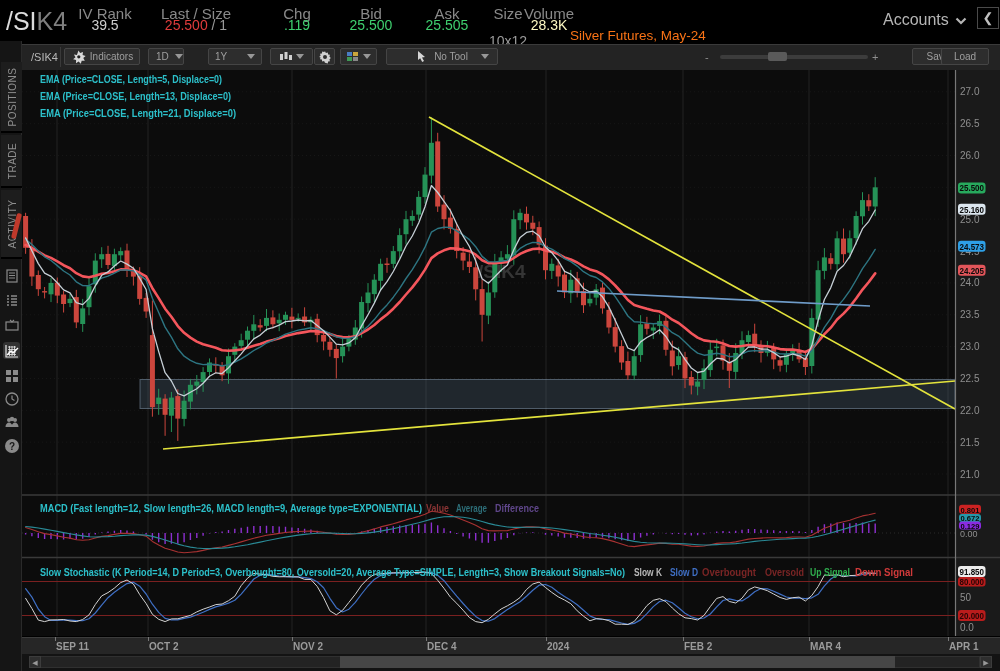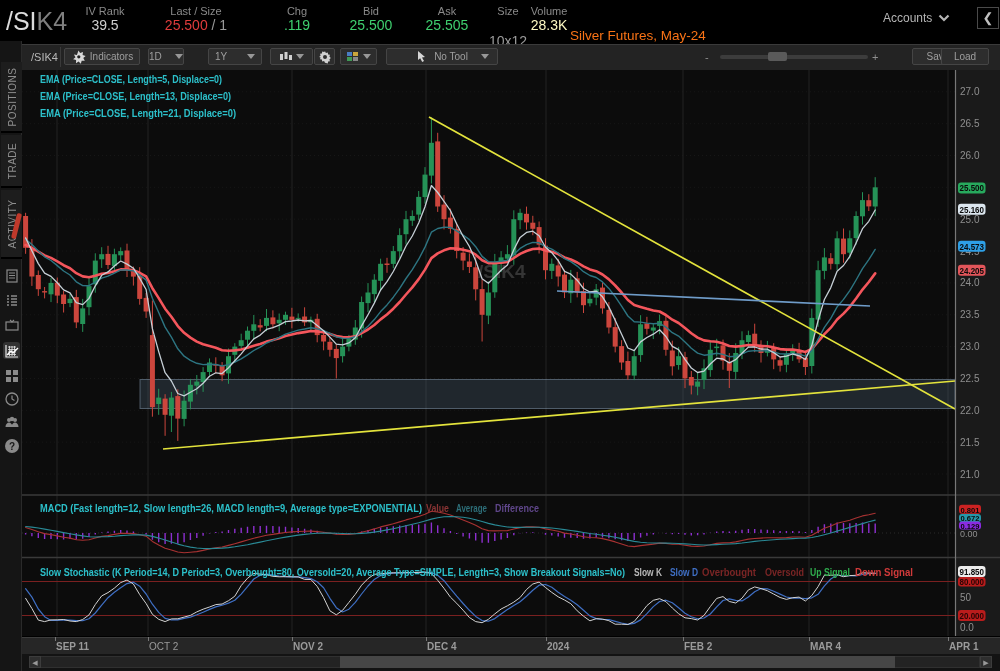--- a/index.html
+++ b/index.html
@@ -1,16 +1,16 @@
 <!DOCTYPE html>
 <html><head><meta charset="utf-8"><style>
 *{margin:0;padding:0;box-sizing:border-box}
 html,body{width:1000px;height:671px;background:#000;font-family:"Liberation Sans",sans-serif;overflow:hidden;position:relative}
 .abs{position:absolute}
-.lab{font-size:11px;color:#8a8a8a}
+.lab{font-size:15px;color:#8a8a8a}
 .val{font-size:14px;color:#cfcfcf}
 .btn{position:absolute;height:17px;top:48px;background:#2d2d2d;border:1px solid #454545;border-radius:2px;color:#9f9f9f;font-size:10px;display:flex;align-items:center;justify-content:center}
 .tbtxt{color:#9f9f9f;font-size:11px}
 .caret{display:inline-block;width:0;height:0;border-left:4.5px solid transparent;border-right:4.5px solid transparent;border-top:5.5px solid #979797;margin-left:6px}
 .sidetab{position:absolute;left:1px;width:21px;background:#1d1d1d;border-bottom:2px solid #000;color:#8f8f8f;font-size:10px}
 .sidetab span{position:absolute;left:50%;top:50%;transform:translate(-50%,-50%) rotate(-90deg);white-space:nowrap;letter-spacing:0.5px}
 </style></head><body>
 <div class="abs" style="left:0;top:0;width:1000px;height:41px;background:#000"></div>
 <div class="abs" style="left:6px;top:7px;font-size:25px;color:#dcdcdc">/SI<span style="color:#7f7f7f">K4</span></div>
 <div class="abs lab" style="left:45px;top:5px;width:120px;text-align:center">IV Rank</div>
@@ -21,32 +21,32 @@
 <div class="abs val" style="left:237px;top:17px;width:120px;text-align:center"><span style="color:#3fcf6f">.119</span></div>
 <div class="abs lab" style="left:311px;top:5px;width:120px;text-align:center">Bid</div>
 <div class="abs val" style="left:311px;top:17px;width:120px;text-align:center"><span style="color:#3fcf6f">25.500</span></div>
 <div class="abs lab" style="left:387px;top:5px;width:120px;text-align:center">Ask</div>
 <div class="abs val" style="left:387px;top:17px;width:120px;text-align:center"><span style="color:#3fcf6f">25.505</span></div>
 <div class="abs lab" style="left:448px;top:5px;width:120px;text-align:center">Size</div>
 <div class="abs val" style="left:448px;top:33px;width:120px;text-align:center"><span style="color:#9a9a9a">10x12</span></div>
 <div class="abs lab" style="left:489px;top:5px;width:120px;text-align:center">Volume</div>
 <div class="abs val" style="left:489px;top:17px;width:120px;text-align:center"><span style="color:#fef9c3">28.3K</span></div>
 <div class="abs" style="left:570px;top:28px;font-size:13.5px;color:#f97316">Silver Futures, May-24</div>
-<div class="abs" style="left:883px;top:11px;font-size:12px;color:#b5b5b5">Accounts <svg width="12" height="8" viewBox="0 0 12 8" style="margin-left:2px">
+<div class="abs" style="left:883px;top:11px;font-size:16px;color:#b5b5b5">Accounts <svg width="12" height="8" viewBox="0 0 12 8" style="margin-left:2px">
       <path d="M1.5 1.5L6 6l4.5-4.5" fill="none" stroke="#b5b5b5" stroke-width="2.2"></path>
     </svg></div>
 <div class="abs" style="left:977px;top:7px;width:22px;height:22px;border:1px solid #4a4a4a;color:#c0c0c0;font-size:13px;text-align:center;line-height:20px">❮</div>
 <div class="abs" style="left:22px;top:44px;width:978px;height:26px;background:#232323;border-top:1px solid #3a3a3a"></div>
 <div class="abs tbtxt" style="left:31px;top:51px;color:#b8b8b8">/SIK4</div>
 <div class="abs" style="left:60px;top:47px;width:1px;height:20px;background:#3a3a3a"></div>
 <div class="btn" style="left:64px;width:76px"><svg width="15" height="14" viewBox="0 0 15 14" style="margin-right:4px">
       <path d="M7.5 0.5l1.6 2.6 2.9-1.1-0.4 3.1 3 0.9-2.3 2.1 1.5 2.7-3.1-0.1-0.9 3-2.2-2.2-2.6 1.7 0.1-3.1-3-0.8 2.4-2L2.9 4.5l3 0.4z" fill="#d8d8d8"></path>
       <circle cx="7.8" cy="6.8" r="1.6" fill="#222"></circle>
     </svg>Indicators</div>
-<div class="btn" style="left:148px;width:36px;justify-content:space-between;padding:0 0">1D<span class="caret"></span></div>
+<div class="btn" style="left:148px;width:36px;justify-content:space-between;padding:0 7px">1D<span class="caret"></span></div>
 <div class="btn" style="left:208px;width:54px;justify-content:space-between;padding:0 6px">1Y<span class="caret"></span></div>
 <div class="btn" style="left:270px;width:43px">
     <svg width="14" height="13" viewBox="0 0 14 13" style="margin-right:3px">
       <rect x="1" y="4" width="3" height="6" fill="#cfcfcf"></rect>
       <rect x="5.5" y="2" width="3" height="7" fill="#cfcfcf"></rect>
       <rect x="10" y="5" width="3" height="5" fill="#cfcfcf"></rect>
     </svg>
     <span class="caret" style="margin-left:0"></span>
   </div>
 <div class="btn" style="left:314px;width:21px">
@@ -388,21 +388,21 @@
     </g>
     <g>
       <rect x="958" y="610.0" width="27.5" height="11" rx="3" fill="#b91c1c"></rect>
       <text x="971.75" y="618.7" font-size="8.8" font-weight="bold" fill="#2a0505" text-anchor="middle" textLength="24.5" lengthAdjust="spacingAndGlyphs">20.000</text>
     </g>
   </svg>
 <div class="abs" style="left:22px;top:637px;width:978px;height:17px;background:#262626;border-top:1px solid #3c3c3c"></div>
 <div class="abs" style="left:55px;top:637px;width:1px;height:4px;background:#777"></div>
 <div class="abs" style="left:56px;top:641px;font-size:10px;color:#9a9a9a;font-weight:bold">SEP 11</div>
 <div class="abs" style="left:148px;top:637px;width:1px;height:4px;background:#777"></div>
-<div class="abs" style="left:149px;top:641px;font-size:10px;color:#9a9a9a;font-weight:normal">OCT 2</div>
+<div class="abs" style="left:149px;top:641px;font-size:10px;color:#9a9a9a;font-weight:bold">OCT 2</div>
 <div class="abs" style="left:292px;top:637px;width:1px;height:4px;background:#777"></div>
 <div class="abs" style="left:293px;top:641px;font-size:10px;color:#9a9a9a;font-weight:bold">NOV 2</div>
 <div class="abs" style="left:426px;top:637px;width:1px;height:4px;background:#777"></div>
 <div class="abs" style="left:427px;top:641px;font-size:10px;color:#9a9a9a;font-weight:bold">DEC 4</div>
 <div class="abs" style="left:546px;top:637px;width:1px;height:4px;background:#777"></div>
 <div class="abs" style="left:547px;top:641px;font-size:10px;color:#9a9a9a;font-weight:bold">2024</div>
 <div class="abs" style="left:683px;top:637px;width:1px;height:4px;background:#777"></div>
 <div class="abs" style="left:684px;top:641px;font-size:10px;color:#9a9a9a;font-weight:bold">FEB 2</div>
 <div class="abs" style="left:809px;top:637px;width:1px;height:4px;background:#777"></div>
 <div class="abs" style="left:810px;top:641px;font-size:10px;color:#9a9a9a;font-weight:bold">MAR 4</div>

